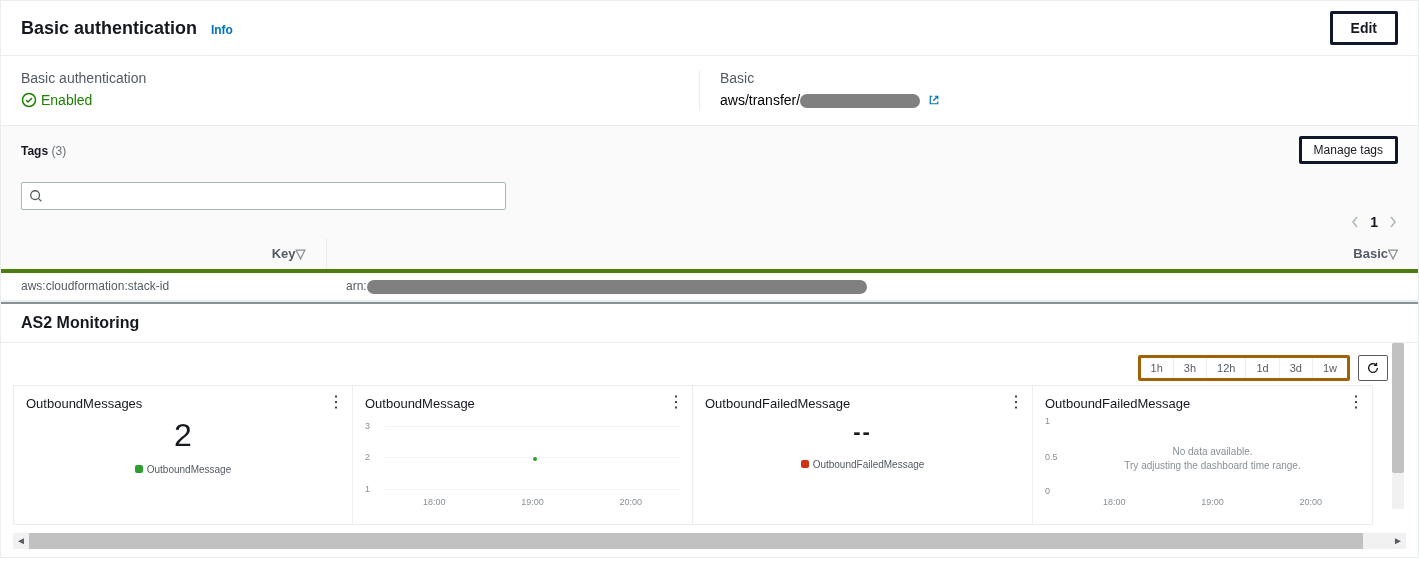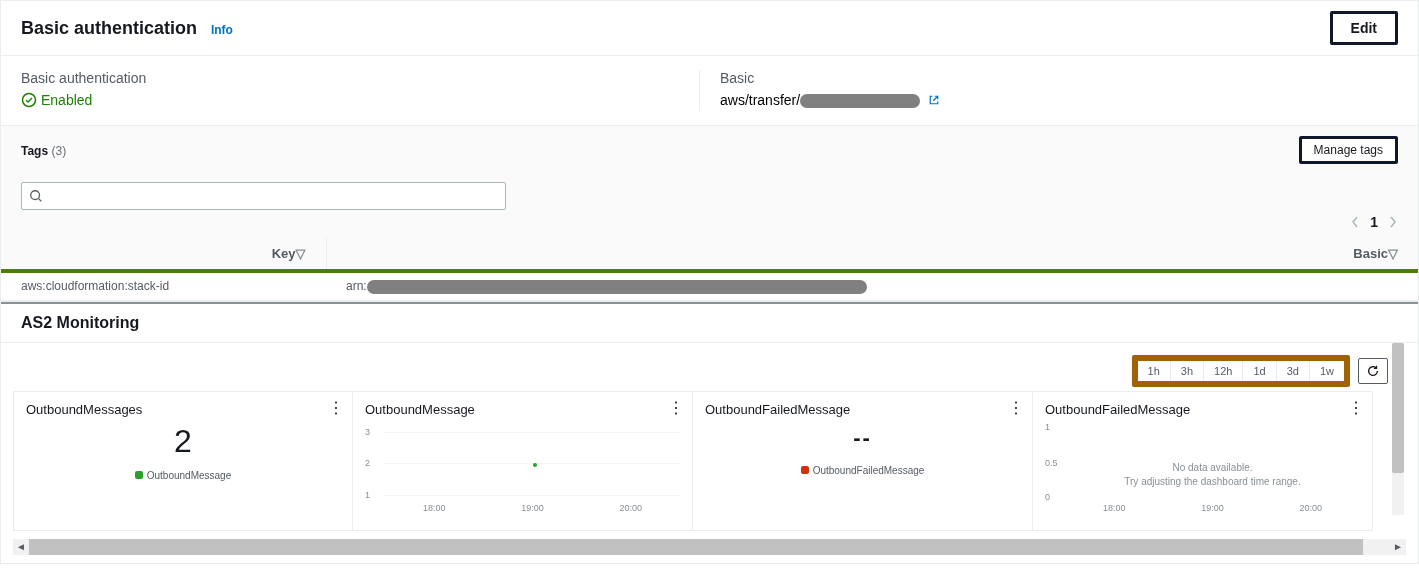--- a/index.html
+++ b/index.html
@@ -149,21 +149,21 @@
   }
   .monitor-controls {
     display: flex;
     justify-content: flex-end;
     align-items: center;
     gap: 8px;
     padding: 12px 30px 4px 20px;
   }
   .range-group {
     display: inline-flex;
-    border: 6px solid #a16207;
+    border: 3px solid #a16207;
     border-radius: 2px;
     overflow: hidden;
   }
   .range-group span {
     padding: 4px 10px;
     font-size: 11px;
     color: #545b64;
     cursor: pointer;
     border-right: 1px solid #eaeded;
   }
@@ -278,21 +278,21 @@
   .mini-chart .point {
     position: absolute;
     width: 4px; height: 4px;
     background: #2ca02c;
     border-radius: 50%;
   }
   .nodata {
     text-align: center;
     font-size: 10px;
     color: #879196;
-    margin-top: 18px;
+    margin-top: 8px;
     line-height: 1.4;
   }
   .hscroll {
     margin: 0 12px 8px 12px;
     height: 16px;
     background: #f1f1f1;
     position: relative;
     display: flex;
     align-items: center;
   }

